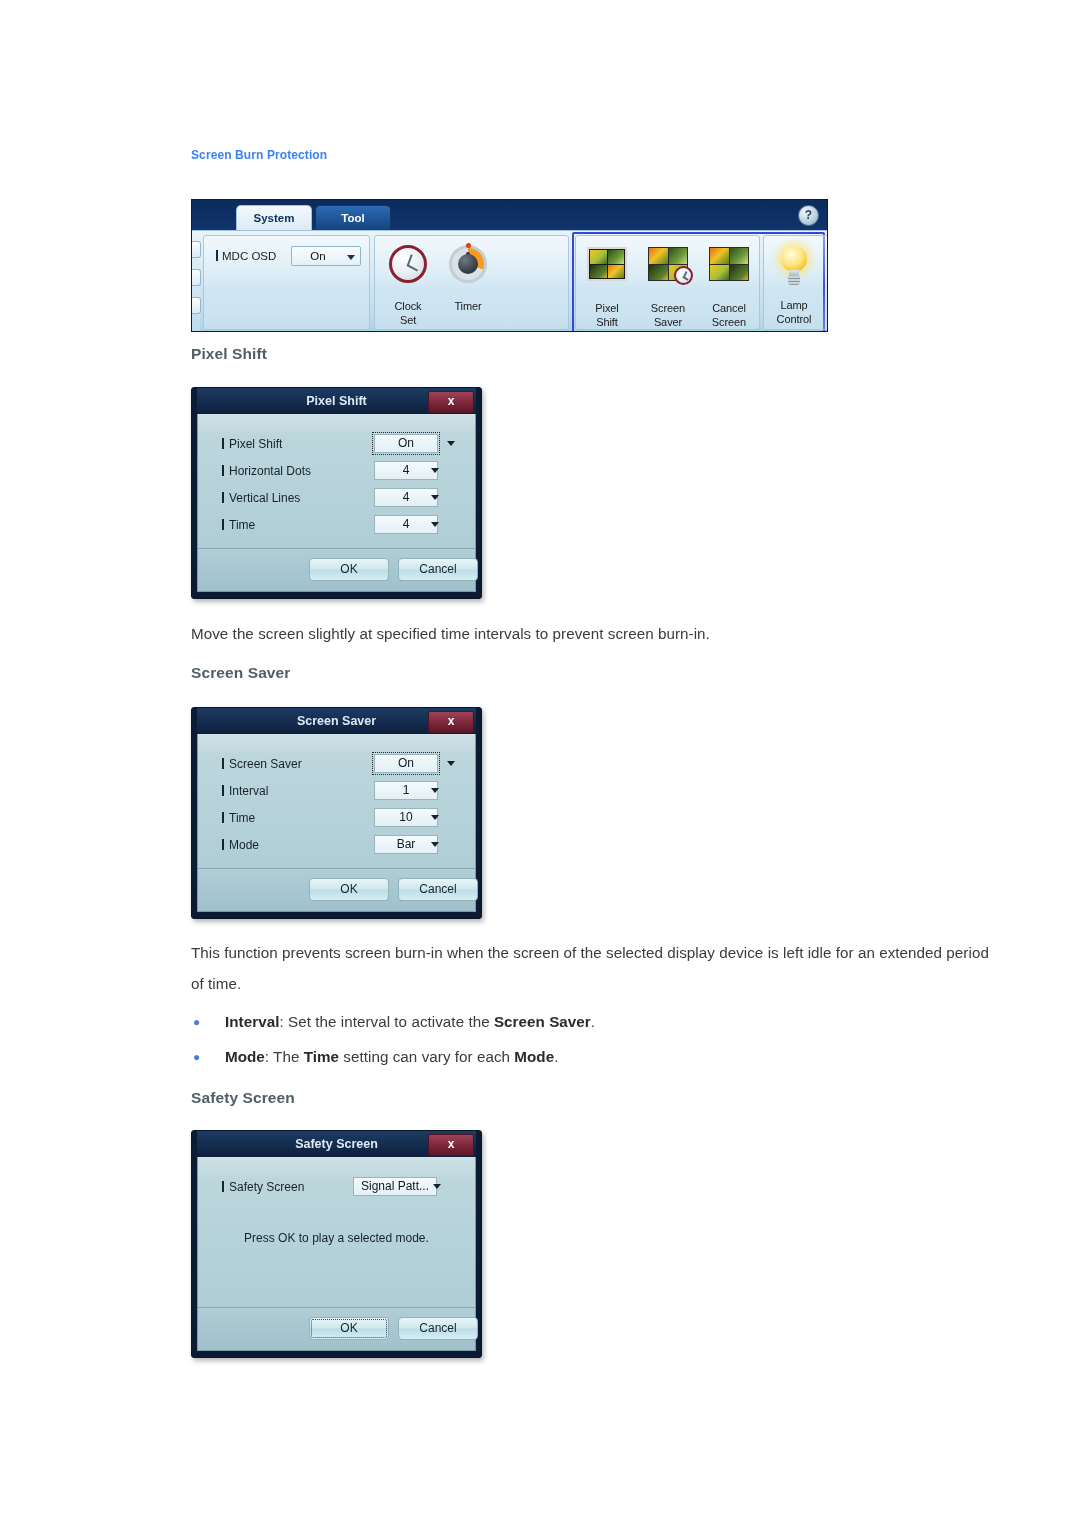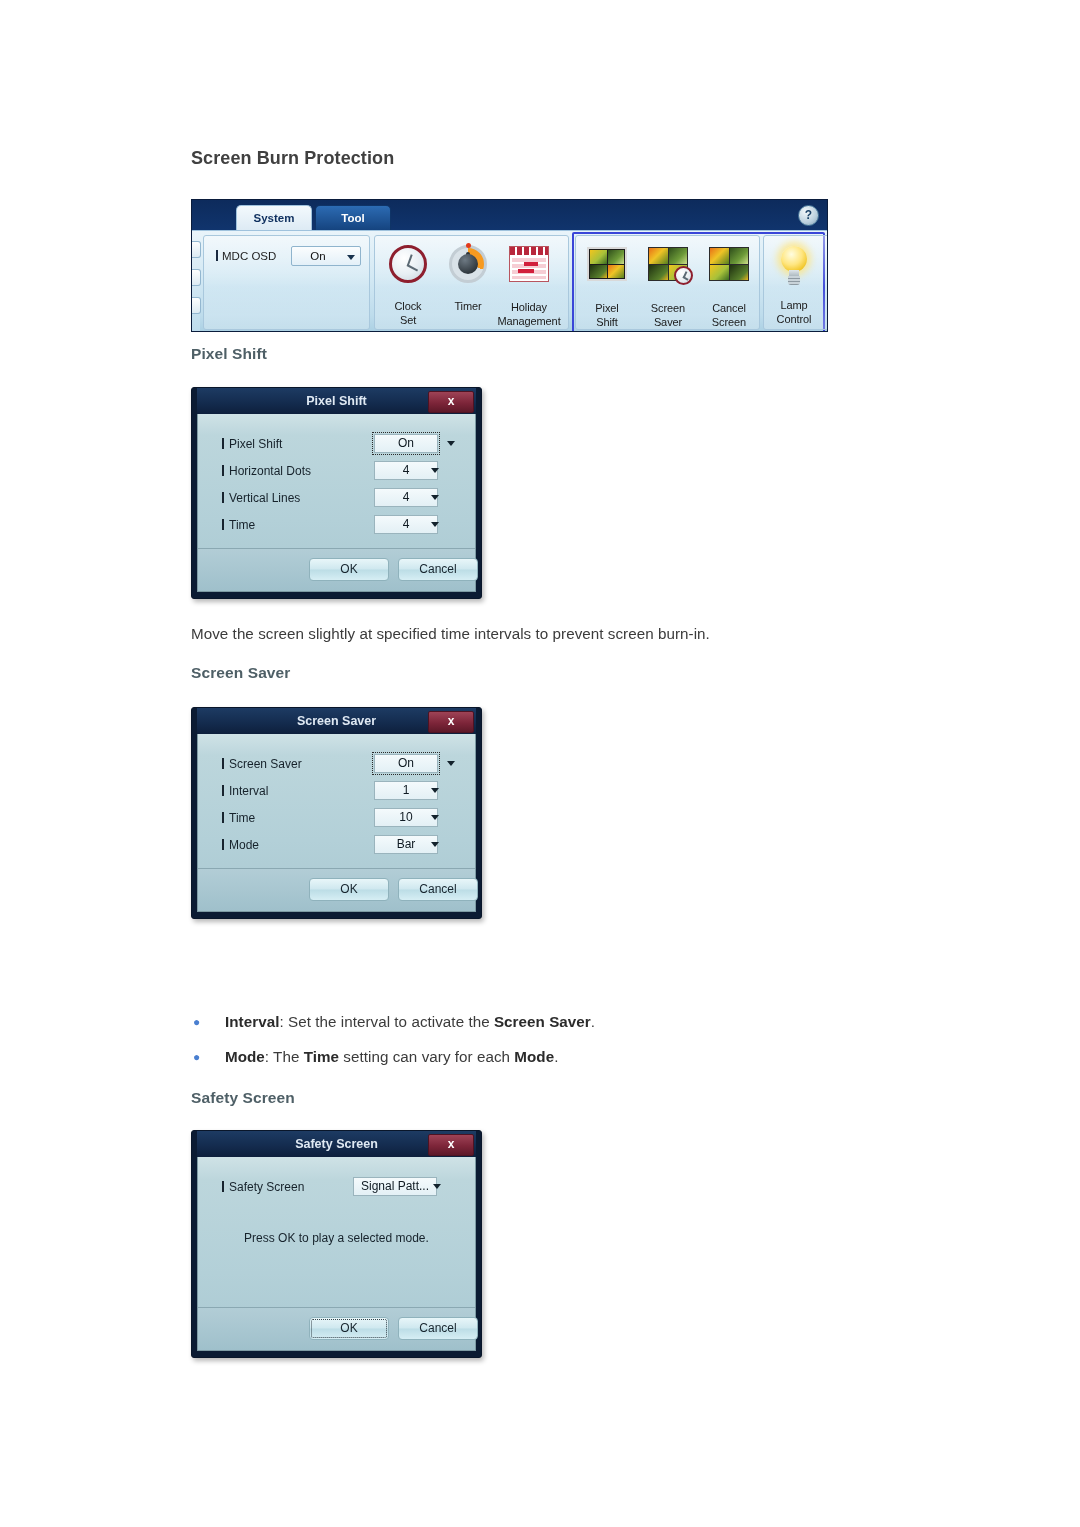--- a/index.html
+++ b/index.html
@@ -20,23 +20,23 @@
     width: 1080px;
     height: 1527px;
     overflow: hidden;
   }
 
   
   .h1 {
     position: absolute;
     left: 191px;
     top: 148px;
-    font-size: 18px;
+    font-size: 12px;
     font-weight: bold;
-    color: #404040;
+    color: #3b82f6;
     letter-spacing: 0.1px;
   }
   .h2 {
     position: absolute;
     left: 191px;
     font-size: 15.5px;
     font-weight: bold;
     color: #4e5f66;
     letter-spacing: 0.1px;
   }
@@ -522,34 +522,20 @@
                 <div class="knob"></div>
                 <div class="pin"></div>
                 <div class="hub"></div>
               </div>
           </div>
           <div class="tb-lbl">
             <span>Timer</span><br>
             <span></span>
           </div>
         </div>
-        <div class="tb-item" style="left:116px;width:76px">
-          <div class="tb-ico">
-            <div class="ico-cal">
-                <div class="top"></div>
-                <div class="grid"></div>
-                <div class="hl1"></div>
-                <div class="hl2"></div>
-              </div>
-          </div>
-          <div class="tb-lbl">
-            <span>Holiday</span><br>
-            <span>Management</span>
-          </div>
-        </div>
       </div>
 
       <div class="mdc-sel-wrap">
 
         <div class="mdc-burn-group">
           <div class="tb-item" style="left:0px">
             <div class="tb-ico">
               <div class="ico-grid framed">
                 <div class="c pg1"></div>
                   <div class="c pg2"></div>
@@ -708,20 +694,21 @@
         </div>
 
       </div>
       <div class="dlg-footer">
         <div class="btn ok">OK</div>
         <div class="btn cancel">Cancel</div>
       </div>
     </div>
   </div>
 
+  <div class="body-text" style="top:937px;width:800px">This function prevents screen burn-in when the screen of the selected display device is left idle for an extended period of time.</div>
 
   <div class="bullet-row" style="top:1008px;width:800px">
     <span class="bullet-dot">●</span><span class="bullet-txt"><b>Interval</b><span>: Set the interval to activate the </span><b>Screen Saver</b><span>.</span></span>
   </div>
 
   <div class="bullet-row" style="top:1043px;width:800px">
     <span class="bullet-dot">●</span><span class="bullet-txt"><b>Mode</b><span>: The </span><b>Time</b><span> setting can vary for each </span><b>Mode</b><span>.</span></span>
   </div>
 
   <div class="h2" style="top:1089px">Safety Screen</div>

